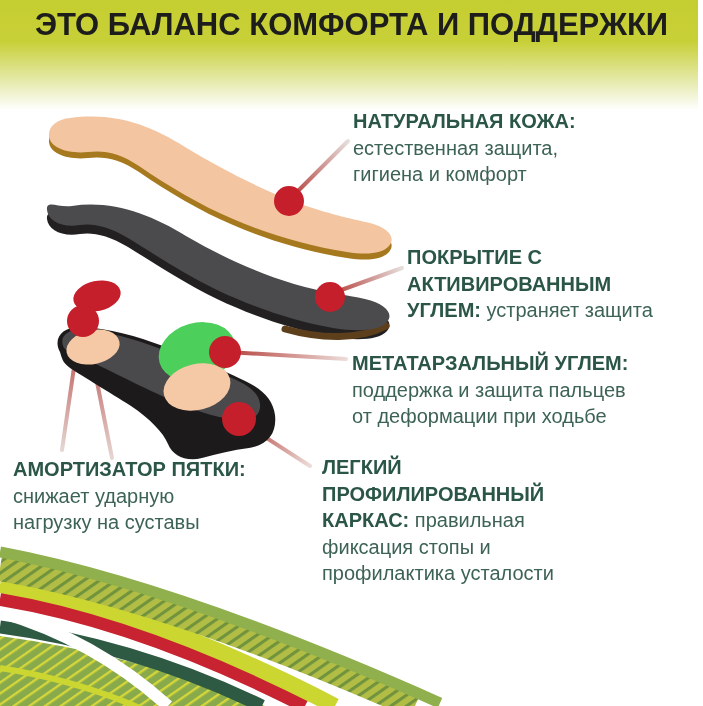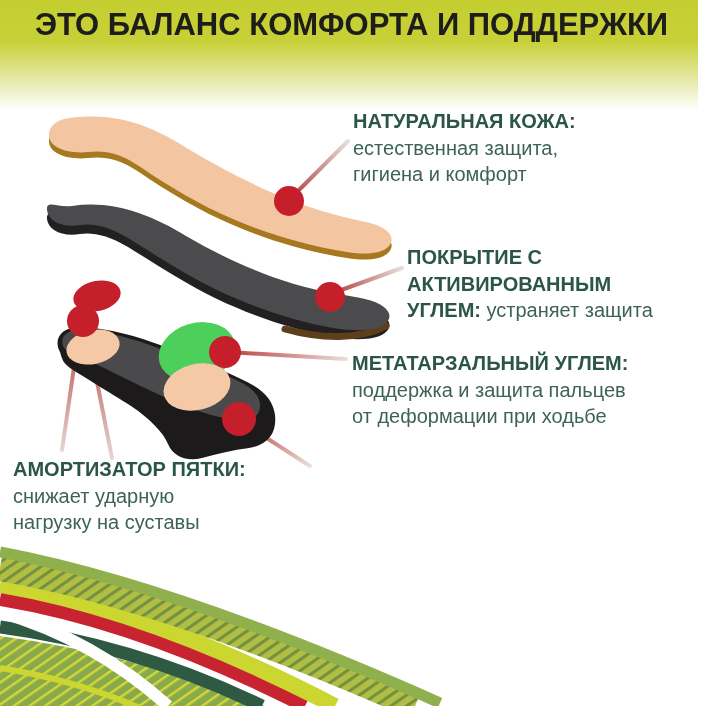--- a/index.html
+++ b/index.html
@@ -128,15 +128,20 @@
 УГЛЕМ:</b><span> устраняет защита</span></p>
 
   <p class="callout co-pelot"><b>МЕТАТАРЗАЛЬНЫЙ УГЛЕМ:</b><span>
 поддержка и защита пальцев
 от деформации при ходьбе</span></p>
 
   <p class="callout co-heel"><b>АМОРТИЗАТОР ПЯТКИ:</b><span>
 снижает ударную
 нагрузку на суставы</span></p>
 
+  <p class="callout co-frame"><b>ЛЕГКИЙ
+ПРОФИЛИРОВАННЫЙ
+КАРКАС:</b><span> правильная
+фиксация стопы и
+профилактика усталости</span></p>
 
   <div class="right-strip"></div>
 </div>
 
 </body></html>

